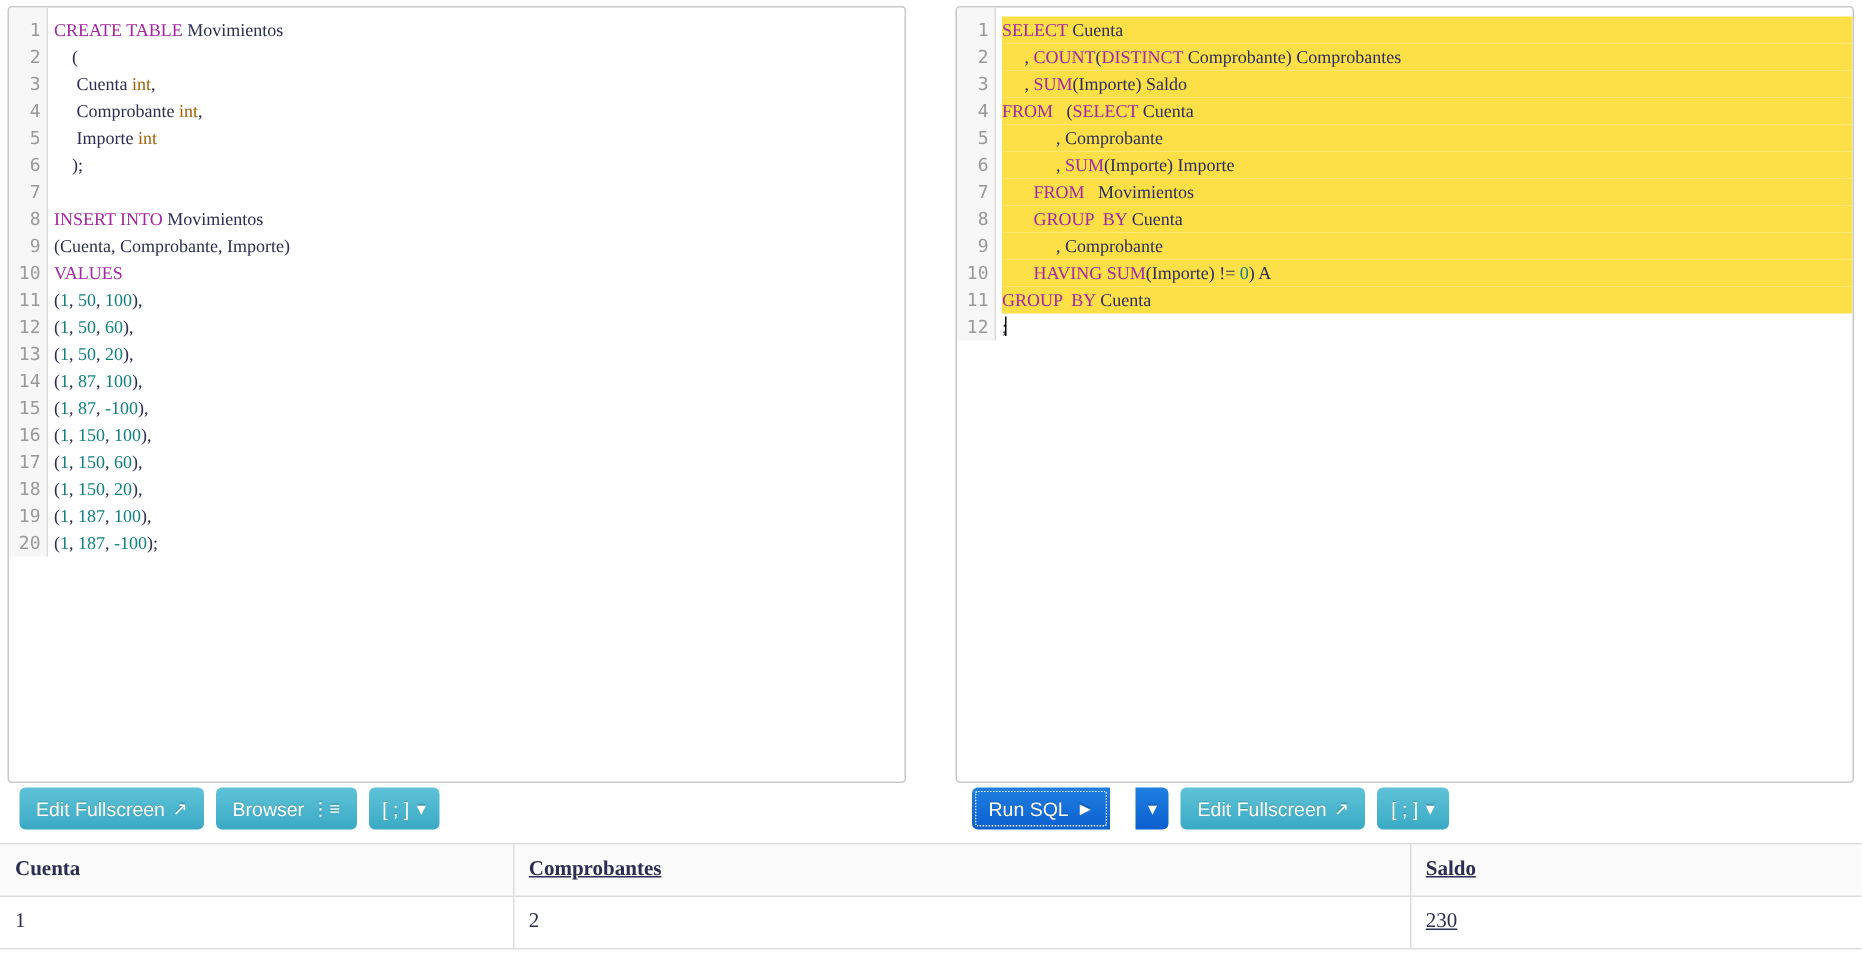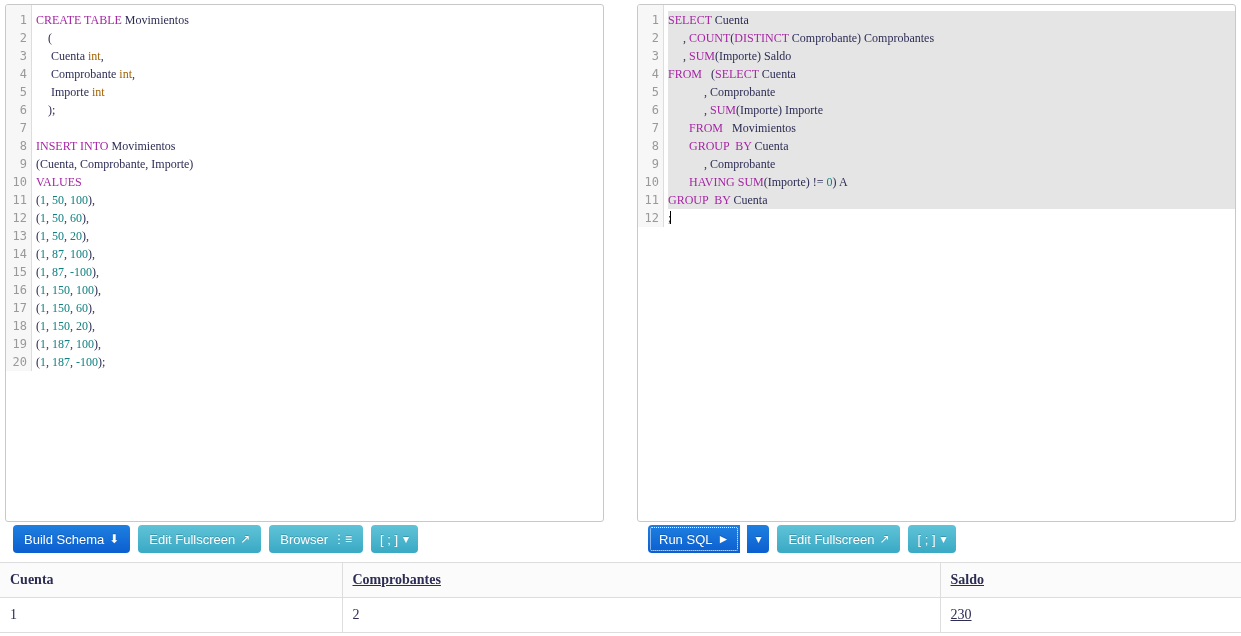--- a/index.html
+++ b/index.html
@@ -54,21 +54,21 @@
     flex: 1 1 auto;
     position: relative;
     padding-top: 6px;
     padding-left: 4px;
     white-space: pre;
     color: #2c2c54;
     overflow: hidden;
     font-family: Liberation Serif, serif;
   }
   .code .ln { height: 18px; position: relative; }
-  .code .ln.sel { background: #e5e5e5; }
+  .code .ln.sel { background: #fde047; }
   .code .ln.sel::after {
     content: "";
     position: absolute;
     top: 0; bottom: 0;
     left: 100%;
     width: 600px;
     background: #d9d9d9;
   }
 
   .kw  { color: #a626a4; }
@@ -110,21 +110,21 @@
     cursor: pointer;
     white-space: nowrap;
     background: linear-gradient(to bottom, #5fc3d8 0%, #3aa9c4 100%);
     text-shadow: 0 -1px 0 rgba(0,0,0,.18);
   }
   .btn.primary {
     background: linear-gradient(to bottom, #1f7fe0 0%, #0b5fd0 100%);
   }
   .btn.small { padding: 0 9px; }
 
-  .split { display: inline-flex; gap: 7px; }
+  .split { display: inline-flex; gap: 17px; }
   .split .main {
     border-top-right-radius: 0;
     border-bottom-right-radius: 0;
     position: relative;
   }
   .split .main .focus {
     position: absolute;
     left: 2px; right: 2px; top: 2px; bottom: 2px;
     border: 1px dotted #ffffff;
     border-radius: 2px;
@@ -216,24 +216,20 @@
           <div>11</div>
           <div>12</div>
         </div>
       <div class="code"><div class="ln sel"><span class="kw">SELECT </span><span class="id">Cuenta</span></div><div class="ln sel"><span class="id">     , </span><span class="kw">COUNT</span><span class="id">(</span><span class="kw">DISTINCT </span><span class="id">Comprobante) Comprobantes</span></div><div class="ln sel"><span class="id">     , </span><span class="kw">SUM</span><span class="id">(Importe) Saldo</span></div><div class="ln sel"><span class="kw">FROM</span><span class="id">   (</span><span class="kw">SELECT </span><span class="id">Cuenta</span></div><div class="ln sel"><span class="id">            , Comprobante</span></div><div class="ln sel"><span class="id">            , </span><span class="kw">SUM</span><span class="id">(Importe) Importe</span></div><div class="ln sel"><span class="id">       </span><span class="kw">FROM</span><span class="id">   Movimientos</span></div><div class="ln sel"><span class="id">       </span><span class="kw">GROUP  BY </span><span class="id">Cuenta</span></div><div class="ln sel"><span class="id">            , Comprobante</span></div><div class="ln sel"><span class="id">       </span><span class="kw">HAVING </span><span class="kw">SUM</span><span class="id">(Importe) != </span><span class="num">0</span><span class="id">) A</span></div><div class="ln sel"><span class="kw">GROUP  BY </span><span class="id">Cuenta</span></div><div class="ln"><span class="id">;</span><span class="caret"></span></div></div>
     </div>
   </div>
 
 </div>
 
 <div class="toolbar left">
-  <button class="btn primary">
-    <span>Build Schema</span>
-    <span class="gl">⬇</span>
-  </button>
   <button class="btn">
     <span>Edit Fullscreen</span>
     <span class="gl">↗</span>
   </button>
   <button class="btn">
     <span>Browser</span>
     <span class="gl">⋮≡</span>
   </button>
   <button class="btn small">
     <span>[ ; ]</span>

